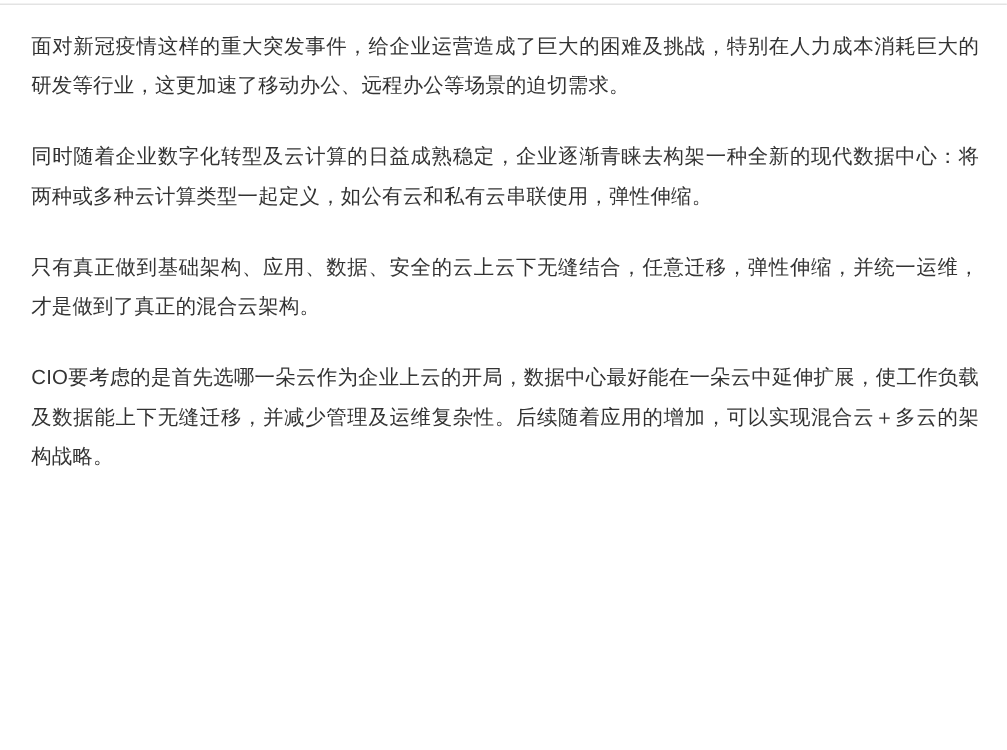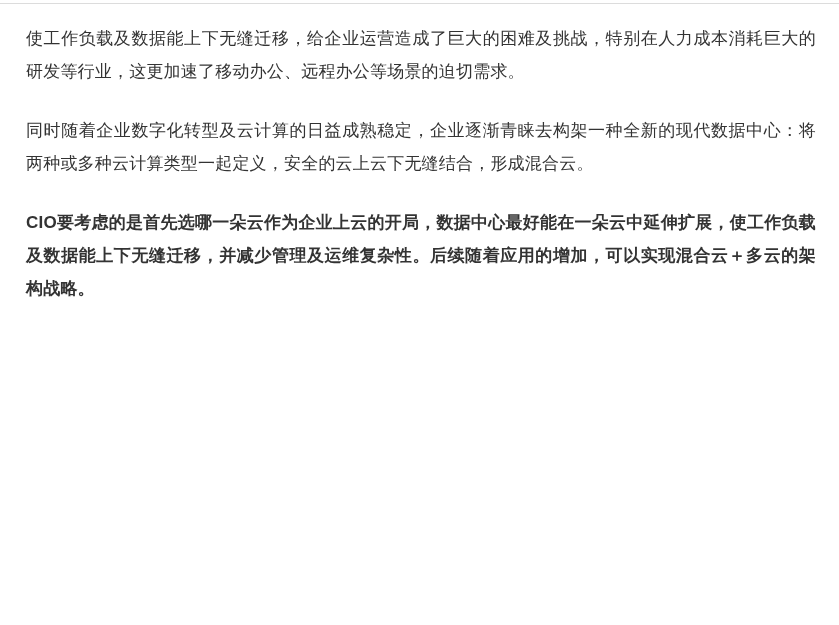--- a/index.html
+++ b/index.html
@@ -39,29 +39,29 @@
     font-size: 17px;
     line-height: 33px;
     color: #333333;
     margin: 0 0 26px 0;
     text-align: justify;
     letter-spacing: 0.2px;
     word-break: break-all;
   }
   .para:last-child {
     margin-bottom: 0;
-    font-weight: bold;
   }
 </style>
 </head>
 <body>
 
 <div class="page">
 
   <div class="top-rule"></div>
 
   <div class="article">
-    <p class="para">使工作负载及数据能上下无缝迁移，给企业运营造成了巨大的困难及挑战，特别在人力成本消耗巨大的研发等行业，这更加速了移动办公、远程办公等场景的迫切需求。</p>
-    <p class="para">同时随着企业数字化转型及云计算的日益成熟稳定，企业逐渐青睐去构架一种全新的现代数据中心：将两种或多种云计算类型一起定义，安全的云上云下无缝结合，形成混合云。</p>
+    <p class="para">面对新冠疫情这样的重大突发事件，给企业运营造成了巨大的困难及挑战，特别在人力成本消耗巨大的研发等行业，这更加速了移动办公、远程办公等场景的迫切需求。</p>
+    <p class="para">同时随着企业数字化转型及云计算的日益成熟稳定，企业逐渐青睐去构架一种全新的现代数据中心：将两种或多种云计算类型一起定义，如公有云和私有云串联使用，弹性伸缩。</p>
+    <p class="para">只有真正做到基础架构、应用、数据、安全的云上云下无缝结合，任意迁移，弹性伸缩，并统一运维，才是做到了真正的混合云架构。</p>
     <p class="para">CIO要考虑的是首先选哪一朵云作为企业上云的开局，数据中心最好能在一朵云中延伸扩展，使工作负载及数据能上下无缝迁移，并减少管理及运维复杂性。后续随着应用的增加，可以实现混合云＋多云的架构战略。</p>
   </div>
 
 </div>
 
 </body></html>

